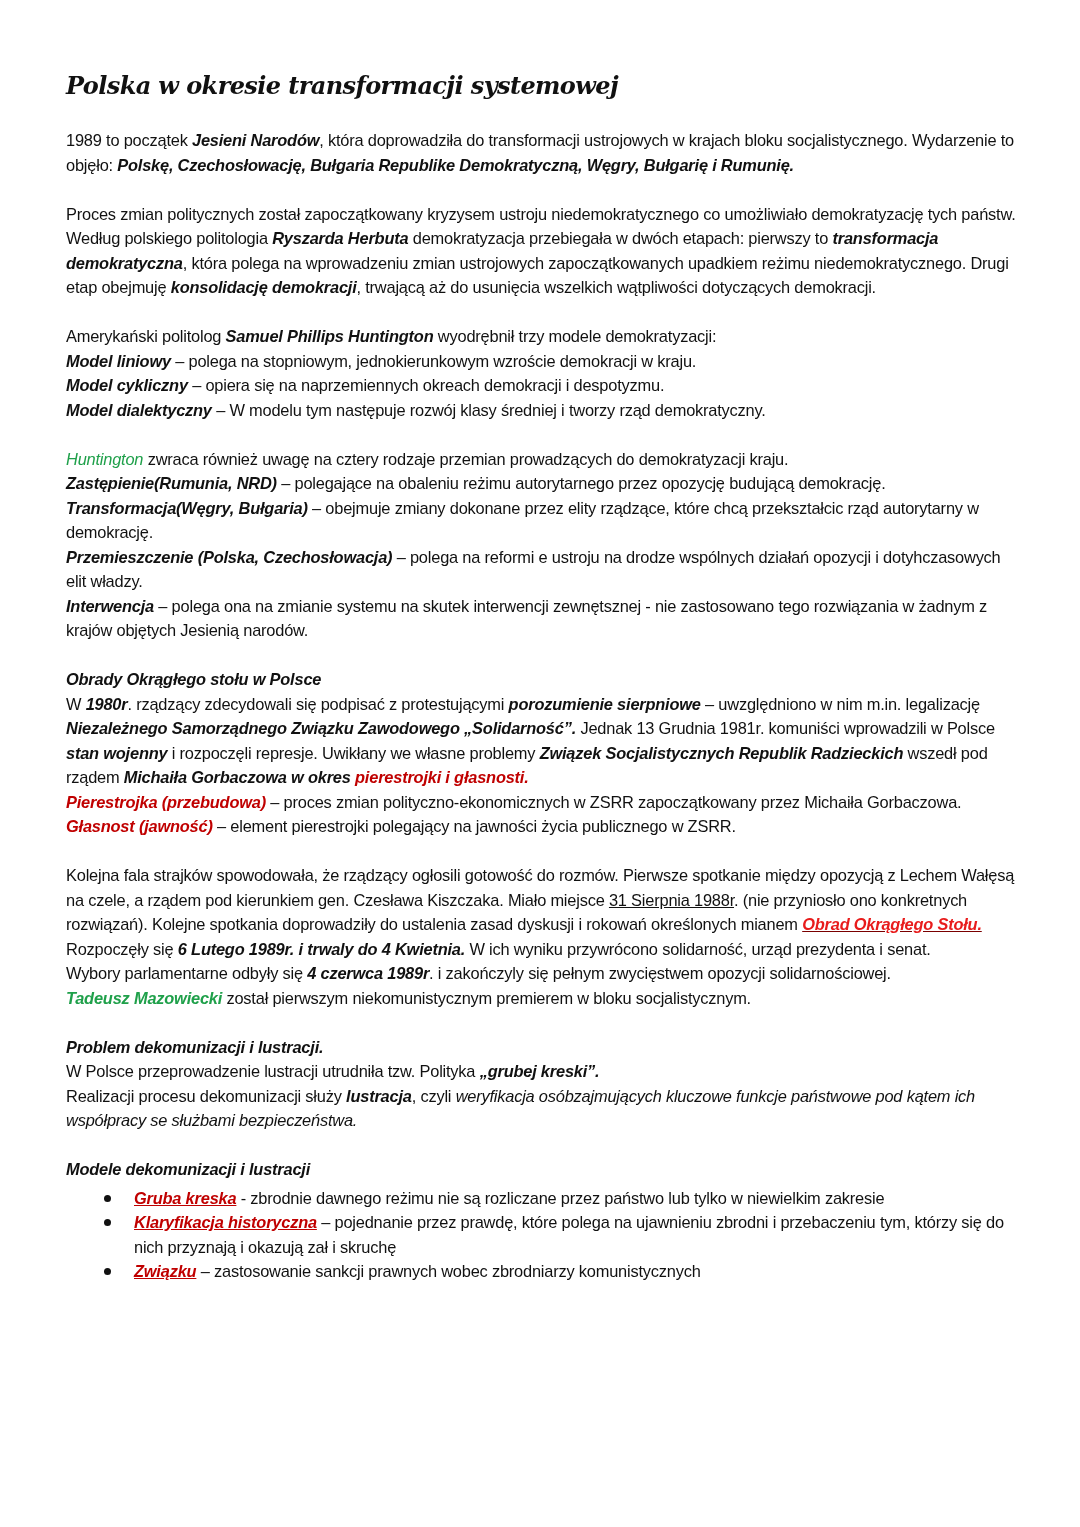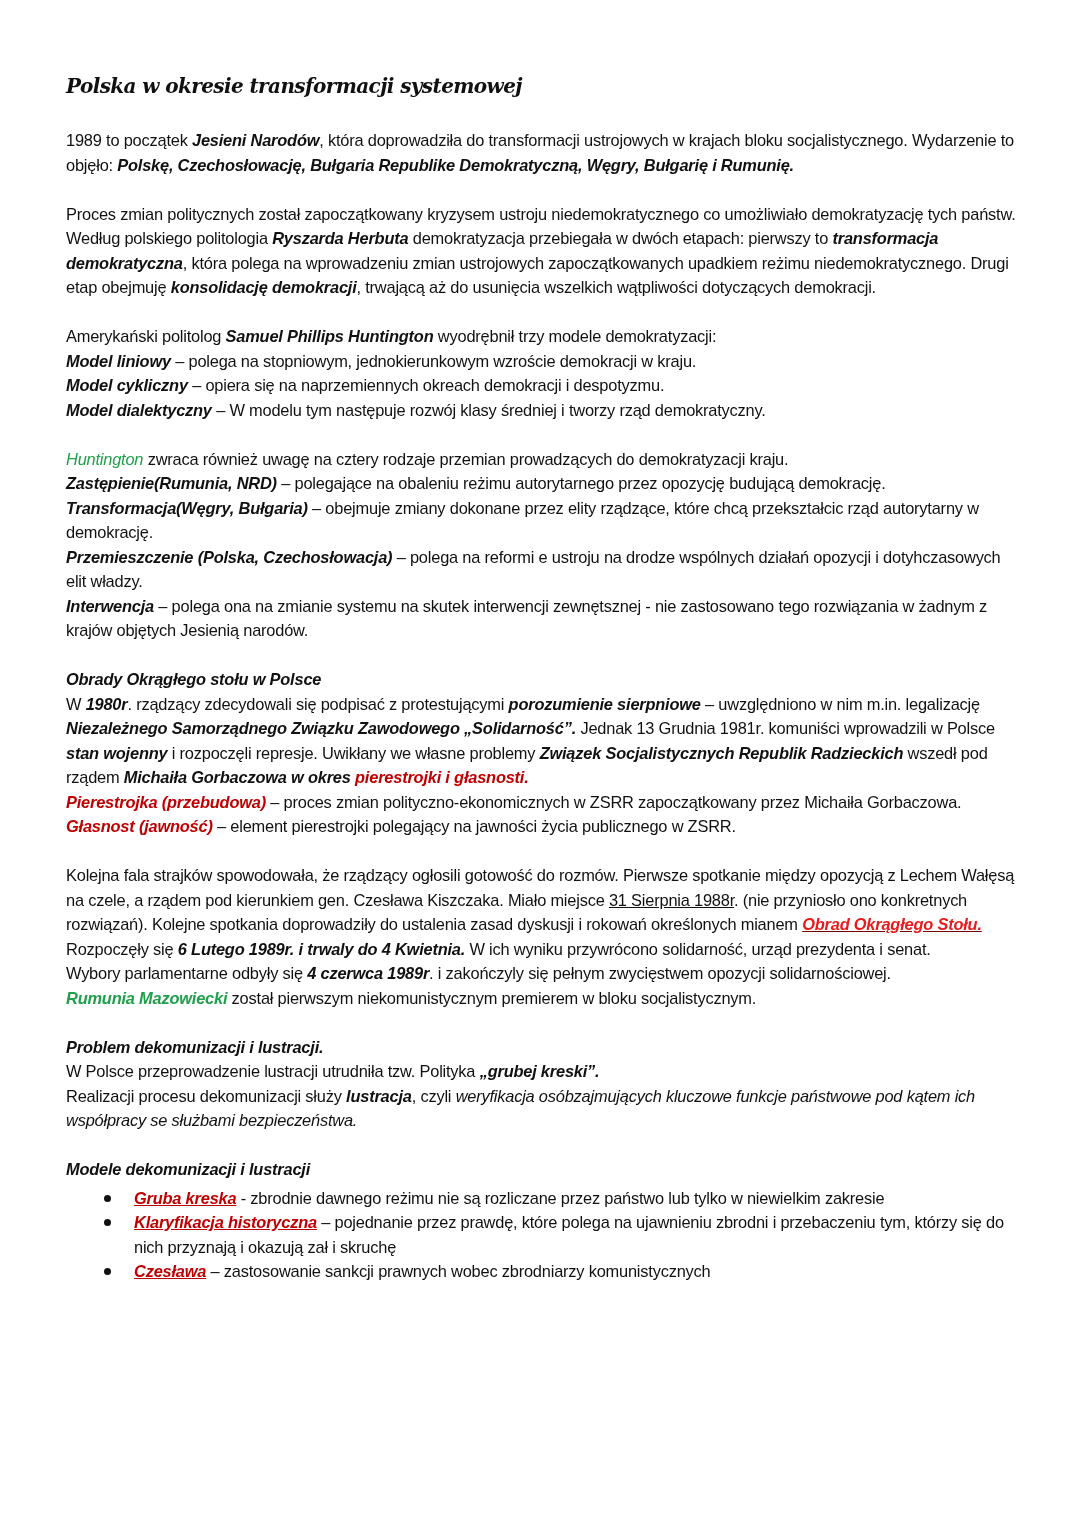--- a/index.html
+++ b/index.html
@@ -8,21 +8,21 @@
       position: absolute; left: 66px; top: 66px; width: 950px;
       font-family: "Liberation Sans", sans-serif;
       color: #111;
       font-size: 16.4px;
       line-height: 24.5px;
       letter-spacing: -0.2px;
     }
     .title {
       font-family: "DejaVu Serif", serif;
       font-style: italic; font-weight: bold;
-      font-size: 20px; line-height: 40px;
+      font-size: 24px; line-height: 40px;
       margin: 0 0 22px 0; letter-spacing: -0.6px;
       color: #111;
     }
     p { margin: 0; }
     .gap { height: 24.5px; }
     .b { font-weight: normal; text-align: center; }
     .bi { font-weight: bold; font-style: italic; }
     .i { font-style: italic; text-align: center; }
     .u { text-decoration: underline; }
     .green { color: #1fa04a; }
@@ -62,27 +62,27 @@
   <div class="gap"></div>
 
   <p class="bi">Obrady Okrągłego stołu w Polsce</p>
   <p><span>W </span><span class="bi">1980r</span><span>. rządzący zdecydowali się podpisać z protestującymi </span><span class="bi">porozumienie sierpniowe</span><span> – uwzględniono w nim m.in. legalizację </span><span class="bi">Niezależnego Samorządnego Związku Zawodowego „Solidarność”.</span><span> Jednak 13 Grudnia 1981r. komuniści wprowadzili w Polsce </span><span class="bi">stan wojenny</span><span> i rozpoczęli represje. Uwikłany we własne problemy </span><span class="bi">Związek Socjalistycznych Republik Radzieckich</span><span> wszedł pod rządem </span><span class="bi">Michaiła Gorbaczowa w okres </span><span class="bi red">pierestrojki i głasnosti.</span></p>
   <p><span class="bi red">Pierestrojka (przebudowa)</span><span> – proces zmian polityczno-ekonomicznych w ZSRR zapoczątkowany przez Michaiła Gorbaczowa.</span></p>
   <p><span class="bi red">Głasnost (jawność)</span><span> – element pierestrojki polegający na jawności życia publicznego w ZSRR.</span></p>
   <div class="gap"></div>
 
   <p><span>Kolejna fala strajków spowodowała, że rządzący ogłosili gotowość do rozmów. Pierwsze spotkanie między </span><span class="b">opozycją z Lechem Wałęsą na czele, a rządem pod kierunkiem gen. Czesława Kiszczaka</span><span>. Miało miejsce </span><span class="u">31 Sierpnia  1988r</span><span>. (nie przyniosło ono konkretnych rozwiązań). Kolejne spotkania doprowadziły do ustalenia zasad dyskusji i rokowań określonych mianem </span><span class="bi bright-red ul-dark">Obrad Okrągłego Stołu.</span><span> Rozpoczęły się </span><span class="bi">6 Lutego 1989r. i trwaly do 4 Kwietnia.</span><span> W ich wyniku przywrócono solidarność, urząd prezydenta i senat.</span></p>
   <p><span>Wybory parlamentarne odbyły się </span><span class="bi">4 czerwca 1989r</span><span>. i zakończyly się pełnym zwycięstwem opozycji solidarnościowej.</span></p>
-  <p><span class="bi green">Rumunia Mazowiecki</span><span> został pierwszym niekomunistycznym premierem w bloku socjalistycznym.</span></p>
+  <p><span class="bi green">Tadeusz Mazowiecki</span><span> został pierwszym niekomunistycznym premierem w bloku socjalistycznym.</span></p>
   <div class="gap"></div>
 
   <p class="bi">Problem dekomunizacji i lustracji.</p>
   <p><span>W Polsce przeprowadzenie lustracji utrudniła tzw. Polityka </span><span class="bi">„grubej kreski”.</span></p>
   <p><span>Realizacji procesu dekomunizacji służy </span><span class="bi">lustracja</span><span>, czyli </span><span class="i">weryfikacja osóbzajmujących kluczowe funkcje państwowe pod kątem ich współpracy se służbami bezpieczeństwa.</span></p>
   <div class="gap"></div>
 
   <p class="bi">Modele dekomunizacji i lustracji</p>
   <ul class="bullets">
     <li><span class="dot"></span><span class="bi red u">Gruba kreska</span><span> - zbrodnie dawnego reżimu nie są rozliczane przez państwo lub tylko w niewielkim zakresie</span></li>
     <li><span class="dot"></span><span class="bi red u">Klaryfikacja historyczna</span><span> – pojednanie przez prawdę, które polega na ujawnieniu zbrodni i przebaczeniu tym, którzy się do nich przyznają i okazują zał i skruchę</span></li>
-    <li><span class="dot"></span><span class="bi red u">Czesława</span><span> – zastosowanie sankcji prawnych wobec zbrodniarzy komunistycznych</span></li>
+    <li><span class="dot"></span><span class="bi red u">Związku</span><span> – zastosowanie sankcji prawnych wobec zbrodniarzy komunistycznych</span></li>
   </ul>
 </div>
 
 </body></html>

